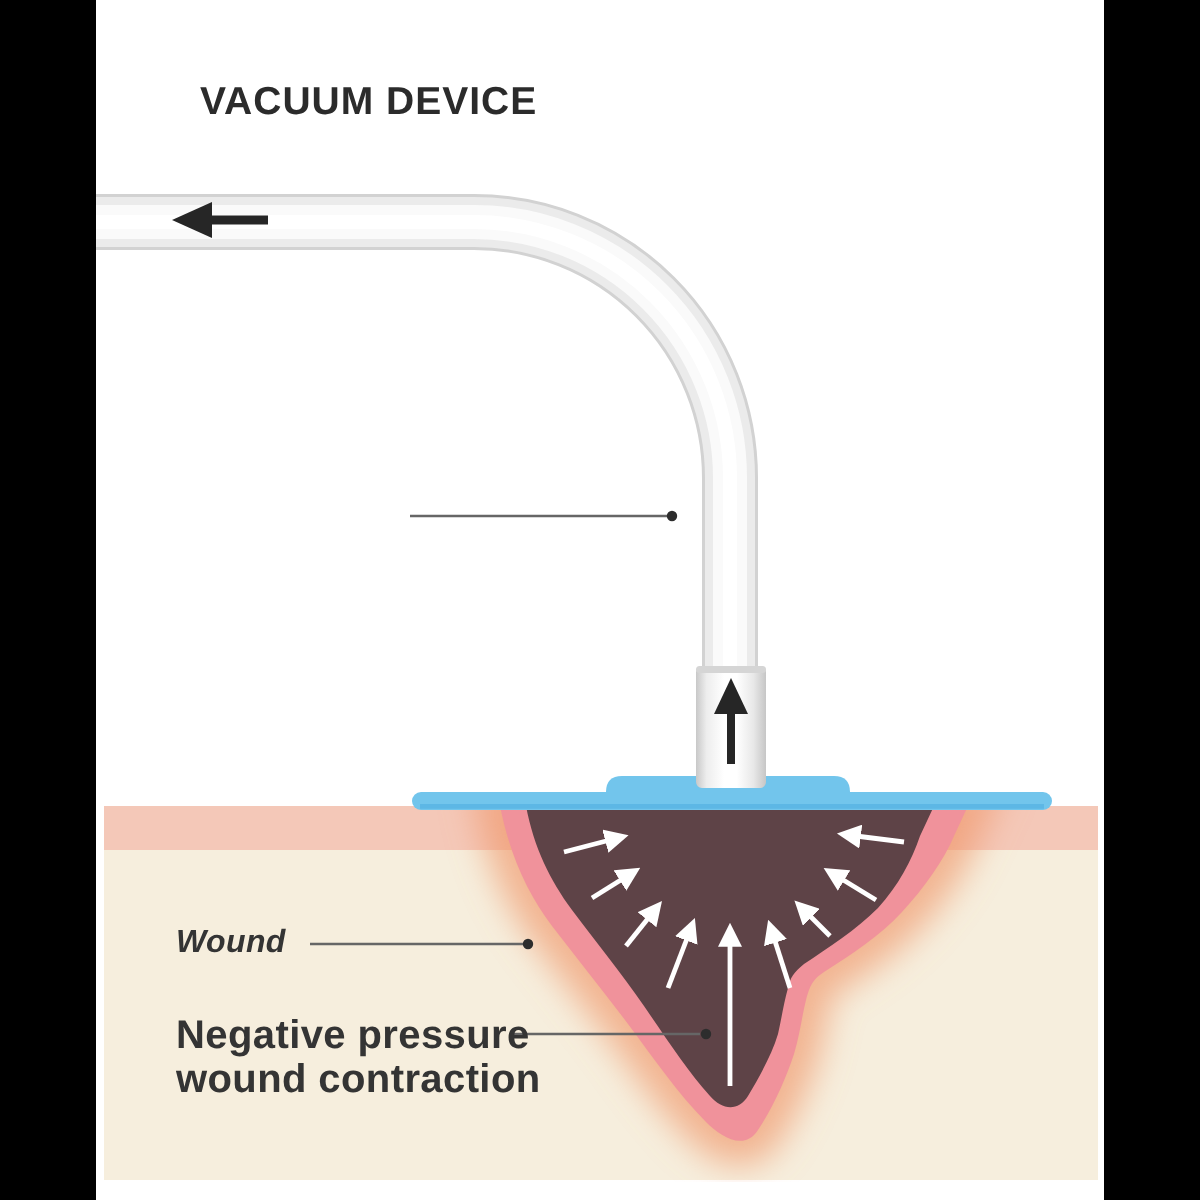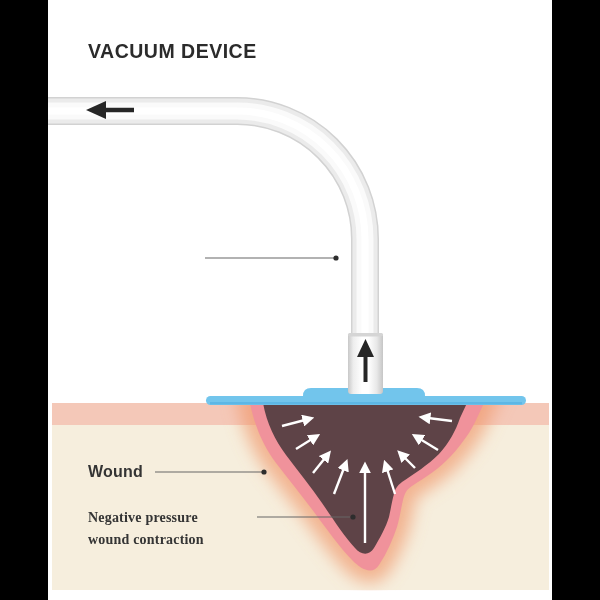--- a/index.html
+++ b/index.html
@@ -3,24 +3,24 @@
 <meta charset="utf-8">
 <style>
   html,body{margin:0;padding:0;background:#ffffff;}
   #stage{
     position:relative;width:600px;height:600px;overflow:hidden;
     background:#ffffff;
     font-family:"Liberation Sans","DejaVu Sans",sans-serif;
   }
   #diagram-svg{position:absolute;left:0;top:0;width:600px;height:600px;display:block;}
   .txt{position:absolute;color:#343434;font-weight:700;}
-  #page-title{left:88px;top:40px;font-size:19.5px;letter-spacing:.5px;color:#2b2b2b;white-space:nowrap;}
+  #page-title{left:100px;top:40px;font-size:19.5px;letter-spacing:.5px;color:#2b2b2b;white-space:nowrap;}
   #suction-label{left:90px;top:249px;font-size:16px;letter-spacing:.2px;white-space:nowrap;}
-  #wound-label{left:88px;top:463px;font-size:16px;letter-spacing:.2px;white-space:nowrap;}
-  #contraction-label{left:88px;top:507px;font-size:14px;letter-spacing:.2px;line-height:22px;white-space:nowrap;font-family:Liberation Serif, serif;}
+  #wound-label{left:88px;top:463px;font-size:16px;letter-spacing:.2px;white-space:nowrap;font-style:italic;}
+  #contraction-label{left:88px;top:507px;font-size:20px;letter-spacing:.2px;line-height:22px;white-space:nowrap;}
   .bar{position:absolute;top:0;width:48px;height:600px;background:#000;}
   #bar-left{left:0;}
   #bar-right{left:552px;}
 </style>
 </head>
 <body>
 
 <div id="stage">
 
   <svg id="diagram-svg" viewBox="0 0 600 600" xmlns="http://www.w3.org/2000/svg">

